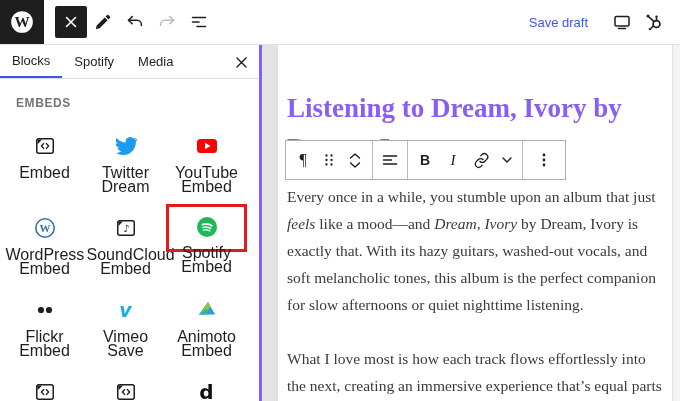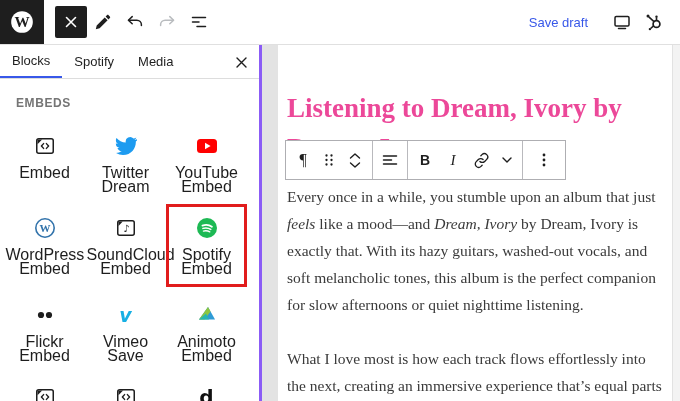--- a/index.html
+++ b/index.html
@@ -24,32 +24,32 @@
   .tabs{height:34px;border-bottom:1px solid #ddd;display:flex;align-items:stretch;position:relative;}
   .tab{padding:0 12px;display:flex;align-items:center;font-size:13px;color:#1e1e1e;cursor:pointer;}
   .tab.active{border-bottom:2px solid #3858e9;font-weight:500;}
   .tabs-close{position:absolute;right:6px;top:5px;width:24px;height:24px;display:flex;
               align-items:center;justify-content:center;cursor:pointer;}
   .section-label{margin:17px 0 0 16px;font-size:12px;font-weight:600;letter-spacing:.6px;color:#757575;}
   .embed-grid{margin:12px 12px 0 4px;display:grid;grid-template-columns:repeat(3,1fr);row-gap:4px;}
   .tile{height:78px;display:flex;flex-direction:column;align-items:center;padding-top:11px;cursor:pointer;}
   .tile .ticon{height:26px;display:flex;align-items:center;justify-content:center;}
   .tile .tlabel{margin-top:7px;font-size:16px;line-height:14px;color:#1e1e1e;text-align:center;max-width:78px;}
-  .tile.highlighted{border:3px solid #e11c1c;padding-top:8px;height:83px;}
+  .tile.highlighted{border:3px solid #e11c1c;padding-top:8px;height:48px;}
   .glyph-vimeo{font:700 italic 19px "DejaVu Sans",sans-serif;color:#17b0e4;}
   .glyph-dailymotion{font:700 20px "DejaVu Sans",sans-serif;color:#111;}
 
   
   .canvas-gutter{position:absolute;left:262px;top:45px;width:418px;height:356px;background:#e3e3e3;}
   .page{position:absolute;left:278px;top:45px;width:394px;height:356px;background:#fff;}
   .vscrollbar{position:absolute;left:672px;top:45px;width:8px;height:356px;background:#f3f3f3;
               border-left:1px solid #e2e2e2;cursor:pointer;}
   .content{position:absolute;left:287px;top:88px;width:381px;}
   .post-title{font-family:"Liberation Serif",serif;font-weight:700;font-size:27px;line-height:40px;
-              color:#ec4899;margin:0;}
+              color:#8b5cf6;margin:0;}
   .para{font-family:"Liberation Serif",serif;font-size:15.5px;line-height:27px;color:#3a3a3a;margin:15px 0 0 0;}
   .para + .para{margin-top:27px;}
   .para em{}
 
   
   .blocktoolbar{position:absolute;left:285px;top:140px;height:40px;background:#fff;
                 border:1px solid #aeaeb2;display:flex;align-items:stretch;z-index:5;}
   .tb-group{display:flex;align-items:center;padding:0 3px;}
   .tb-group + .tb-group{border-left:1px solid #b9b9bd;}
   .bt{width:28px;height:38px;display:flex;align-items:center;justify-content:center;cursor:pointer;color:#1e1e1e;}

